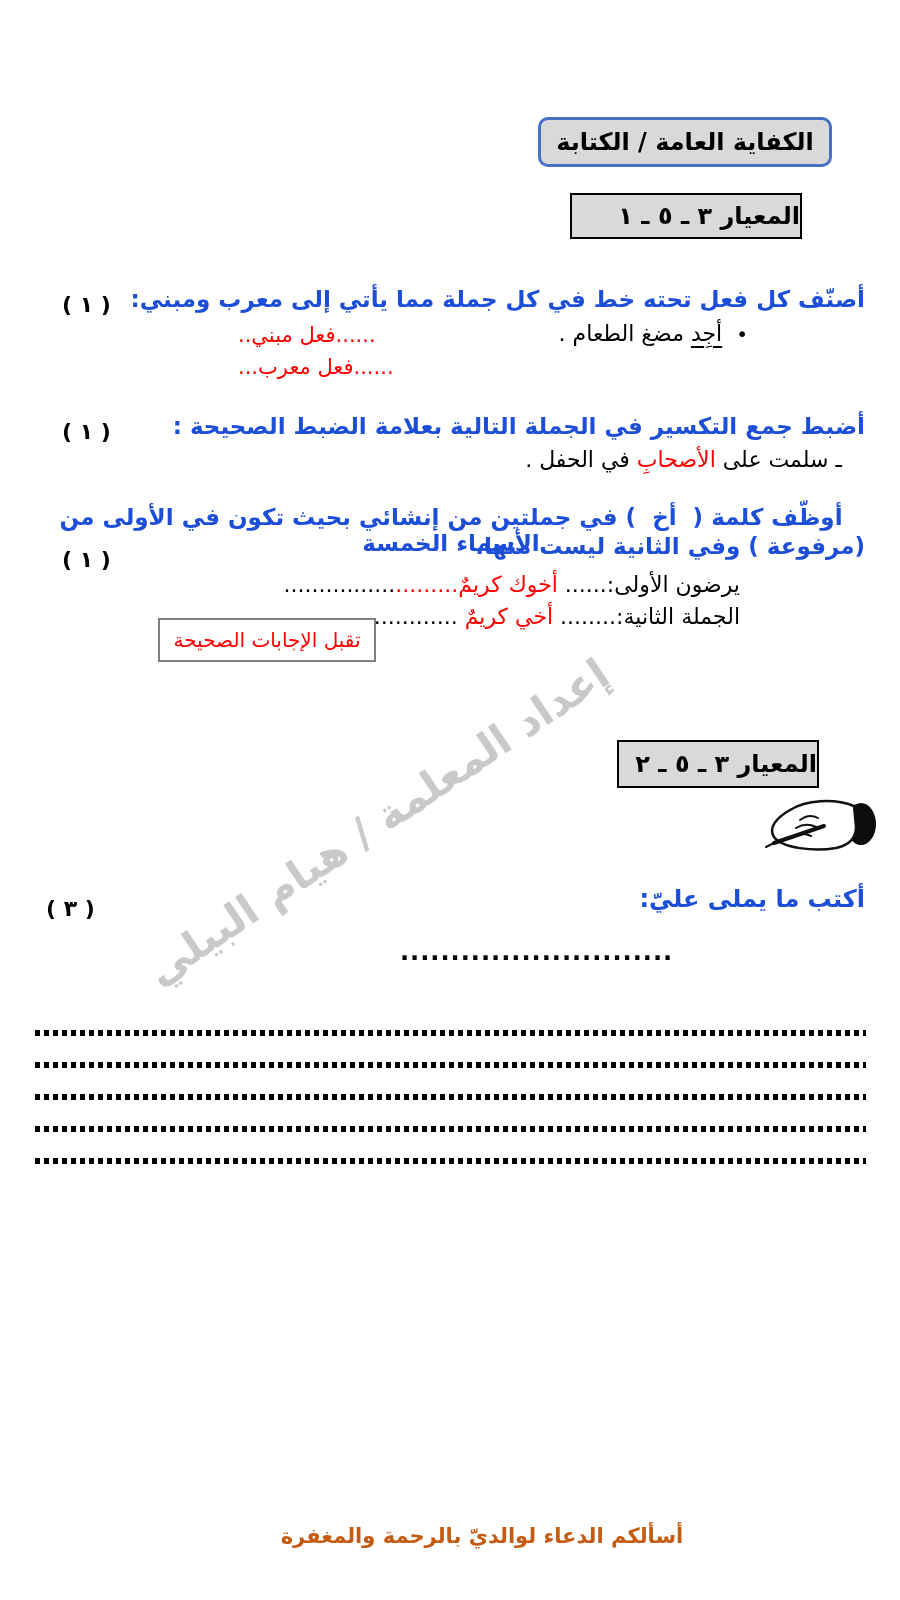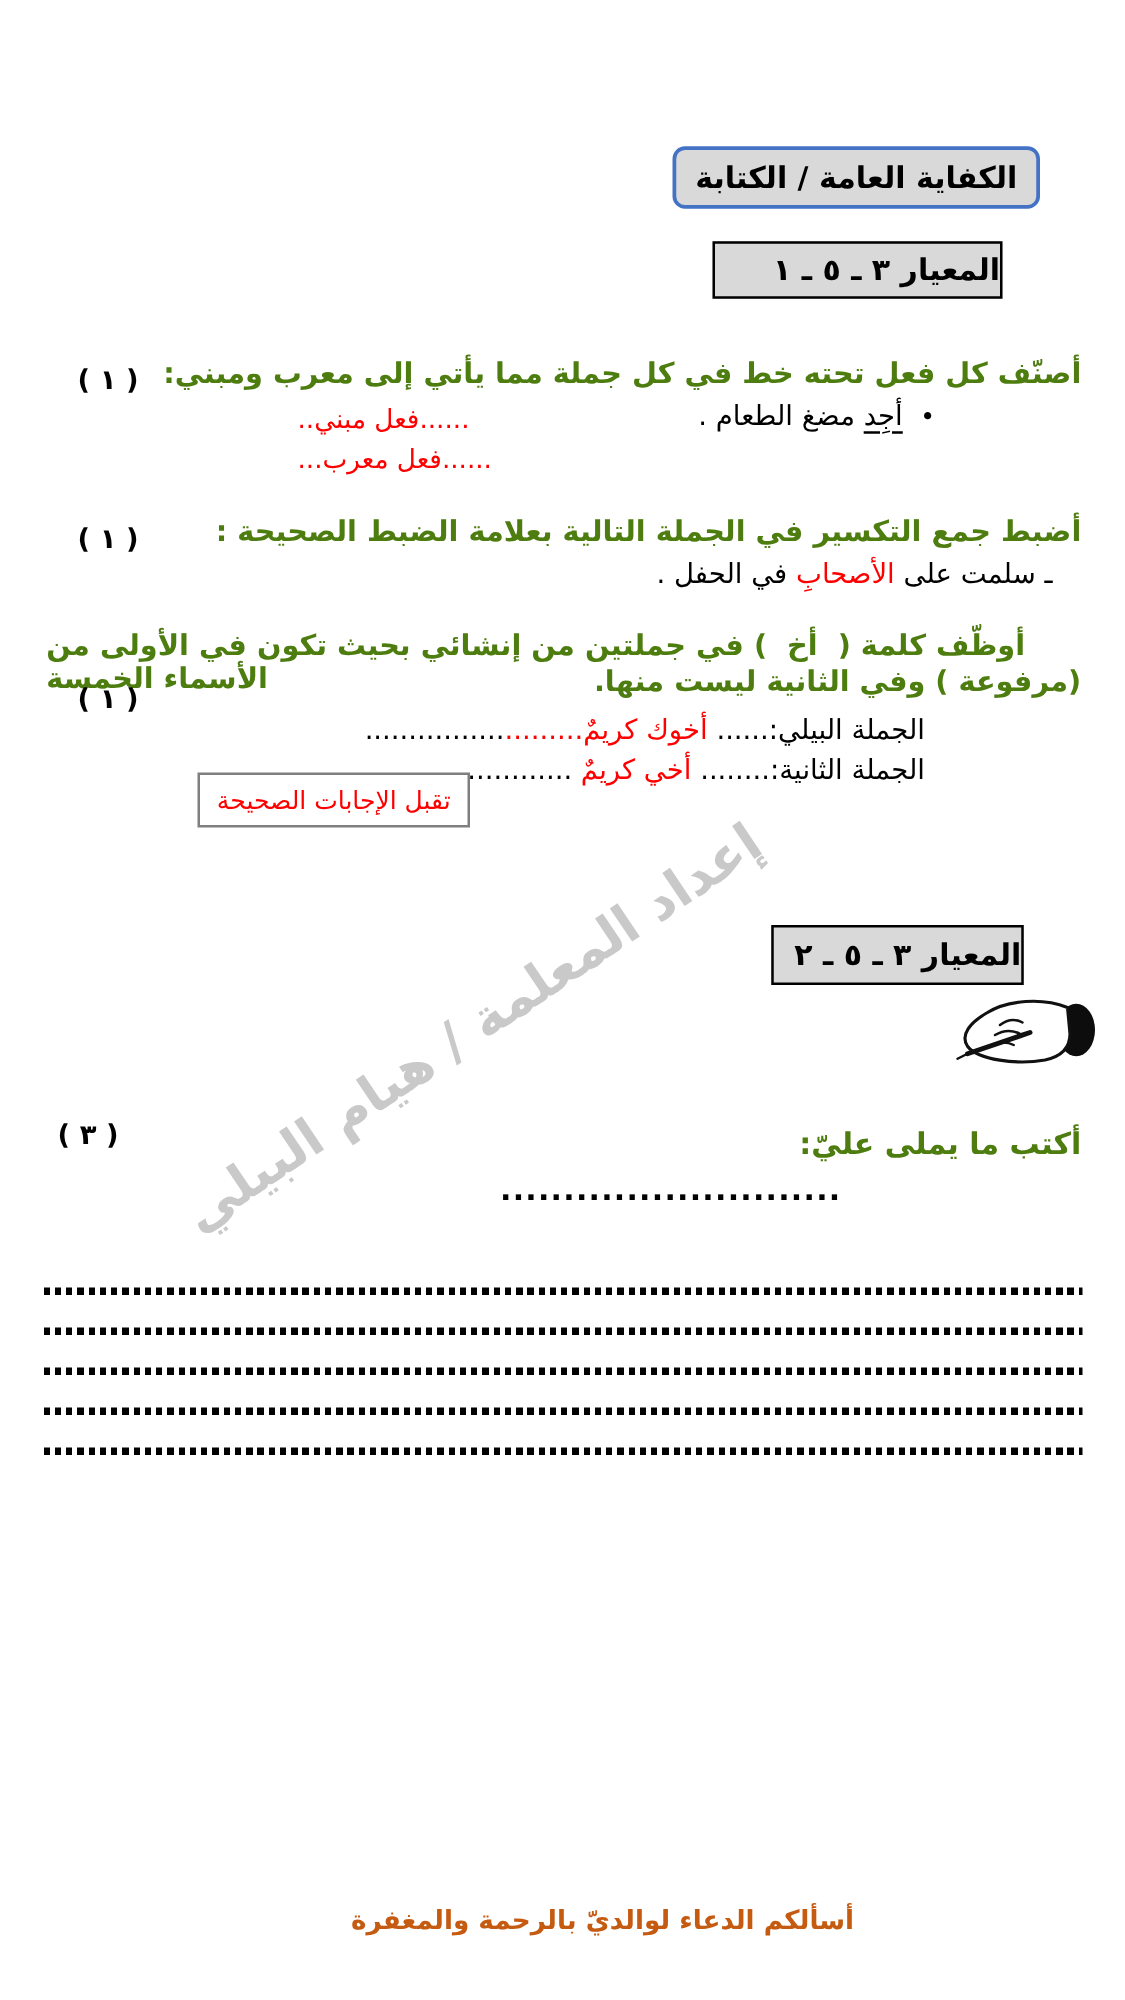--- a/index.html
+++ b/index.html
@@ -20,21 +20,21 @@
     font-size:24px;font-weight:bold;color:#000;
   }
   .standard-box{
     background:var(--box-fill);border:2px solid #000;
     display:flex;align-items:center;justify-content:flex-end;
     font-size:24px;font-weight:bold;color:#000;
   }
   .sb1{left:570px;top:193px;width:228px;height:42px;}
   .sb2{left:617px;top:740px;width:198px;height:44px;}
 
-  .prompt{right:35px;text-align:left;font-size:23px;font-weight:bold;color:#4d7c0f;}
+  .prompt{right:35px;text-align:center;font-size:23px;font-weight:bold;color:#1d4ed8;}
   .mark{font-size:22px;font-weight:bold;color:#000;}
 
   .qrow{left:0;width:900px;height:34px;}
   .sent{position:absolute;right:152px;top:0;font-size:22px;color:#000;direction:rtl;white-space:nowrap;}
   .bullet{margin-left:14px;font-size:20px;}
   .ul{text-decoration:underline;text-decoration-thickness:2px;text-underline-offset:5px;}
   .ansr{position:absolute;top:2px;font-size:21px;white-space:nowrap;direction:rtl;}
 
   .q2sent{right:58px;top:447px;font-size:22px;color:#000;direction:rtl;}
 
@@ -48,21 +48,21 @@
 
   .watermark{
     left:106px;top:797px;width:545px;text-align:center;
     transform:rotate(-34deg);
     font-size:42px;font-weight:bold;color:var(--wm-gray);
     direction:rtl;white-space:nowrap;pointer-events:none;
   }
 
   .hand{left:748px;top:798px;width:128px;height:60px;}
 
-  .q4prompt{right:35px;top:885px;font-size:24px;margin-top:16px;}
+  .q4prompt{right:35px;top:885px;font-size:24px;}
   .q4dots{left:400px;top:938px;font-size:24px;font-weight:bold;letter-spacing:1px;color:#000;}
 
   .writing-lines{left:35px;top:1030px;width:831px;}
   .wline{height:6px;margin-bottom:26px;
     background:repeating-linear-gradient(to right,#000 0 5px,transparent 5px 9px);}
 
   .footer{
     left:0;top:1524px;width:900px;text-align:center;
     font-size:21px;font-weight:bold;color:var(--footer-orange);direction:rtl;padding-left:32px;
   }
@@ -91,21 +91,21 @@
 </div>
 
 <div class="abs prompt rtl" style="top:413px;">أضبط جمع التكسير في الجملة التالية بعلامة الضبط الصحيحة :</div>
 <div class="abs mark" style="left:62px;top:419px;">( ١ )</div>
 <div class="abs q2sent"><span>ـ سلمت على </span><span class="red">الأصحابِ</span><span> في الحفل .</span></div>
 
 <div class="abs prompt rtl" style="top:504px;margin-left:37px;">أوظّف كلمة ( &nbsp;أخ&nbsp; ) في جملتين من إنشائي بحيث تكون في الأولى من الأسماء الخمسة</div>
 <div class="abs prompt rtl" style="top:533px;">(مرفوعة ) وفي الثانية ليست منها.</div>
 <div class="abs mark" style="left:62px;top:547px;">( ١ )</div>
 
-<div class="abs q3line" style="top:572px;"><span>الجملة البيلي:......</span><span class="red"> أخوك كريمٌ.........</span><span>................</span></div>
+<div class="abs q3line" style="top:572px;"><span>يرضون الأولى:......</span><span class="red"> أخوك كريمٌ.........</span><span>................</span></div>
 <div class="abs q3line" style="top:604px;"><span>الجملة الثانية:........</span><span class="red"> أخي كريمٌ </span><span>........................</span></div>
 
 <div class="abs note-box">
   <span class="red" style="font-weight:normal;color:var(--answer-red);">تقبل الإجابات الصحيحة</span>
 </div>
 
 <div class="abs watermark">إعداد المعلمة / هيام البيلي</div>
 
 <div class="abs standard-box sb2">
   <span>المعيار ٣ ـ ٥ ـ ٢</span>

